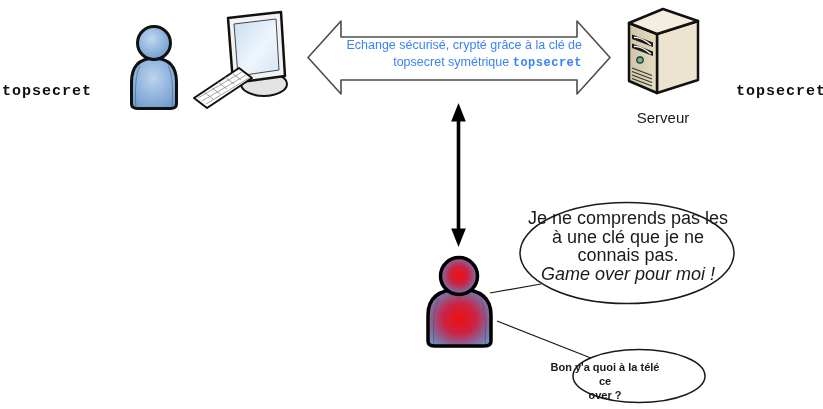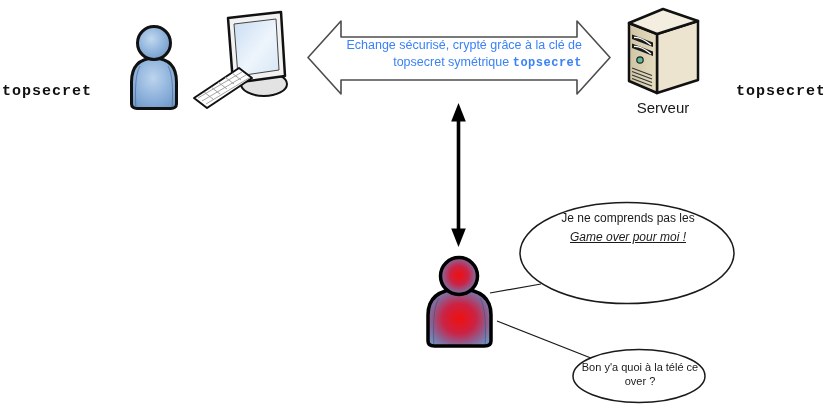--- a/index.html
+++ b/index.html
@@ -7,24 +7,24 @@
          font-family:"Liberation Sans", sans-serif;color:#1a1a1a;}
   #diagram-svg{position:absolute;left:0;top:0;}
   .txt{position:absolute;}
   .mono{font-family:"Liberation Mono","DejaVu Sans Mono",monospace;font-weight:bold;margin-top:32px;}
   .key-label{font-size:15px;letter-spacing:1px;color:#111;}
   .fig-label{font-size:15px;text-align:center;color:#1a1a1a;}
   .arrow-text{left:336px;top:37px;width:246px;text-align:right;
               font-size:12.5px;line-height:16.5px;color:#3b82f6;}
   .arrow-text .mono{font-size:12px;letter-spacing:.5px;}
   .bubble-main-text{left:524px;top:209px;width:208px;text-align:center;
-                    font-size:12px;line-height:18.5px;color:#1a1a1a;}
-  .bubble-tv-text{left:578px;top:360px;width:124px;text-align:center;
-                  font-size:11px;line-height:14px;color:#1a1a1a;}
-  .italic{font-style:italic;text-decoration:underline;}
+                    font-size:18px;line-height:18.5px;color:#1a1a1a;}
+  .bubble-tv-text{left:543px;top:360px;width:124px;text-align:center;
+                  font-size:11px;line-height:14px;color:#1a1a1a;font-weight:bold;}
+  .italic{font-style:italic;}
 </style>
 </head>
 <body>
 
 <div id="stage">
 
   <svg id="diagram-svg" width="823" height="409" viewBox="0 0 823 409">
     <defs>
       <radialGradient id="gradBlueHead" cx="42%" cy="38%" r="72%">
         <stop offset="0%" stop-color="#c2d8ef"></stop>
@@ -132,25 +132,26 @@
   <div class="txt mono key-label" style="left:2px;top:51px;">topsecret</div>
 
   <div class="txt mono key-label" style="left:736px;top:51px;">topsecret</div>
 
   <div class="txt arrow-text">
     <div>Echange sécurisé, crypté grâce à la clé de</div>
     <div><span>topsecret symétrique </span><span class="mono">topsecret</span></div>
   </div>
 
 
-  <div class="txt fig-label" style="left:623px;top:99px;width:80px;">Serveur</div>
+  <div class="txt fig-label" style="left:623px;top:109px;width:80px;">Serveur</div>
 
 
   <div class="txt bubble-main-text">
     <div>Je ne comprends pas les</div>
+    <div>à une clé que je ne connais pas.</div>
     <div class="italic">Game over pour moi !</div>
   </div>
 
   <div class="txt bubble-tv-text">
     <div>Bon y'a quoi à la télé ce</div>
     <div>over ?</div>
   </div>
 
 </div>
 

